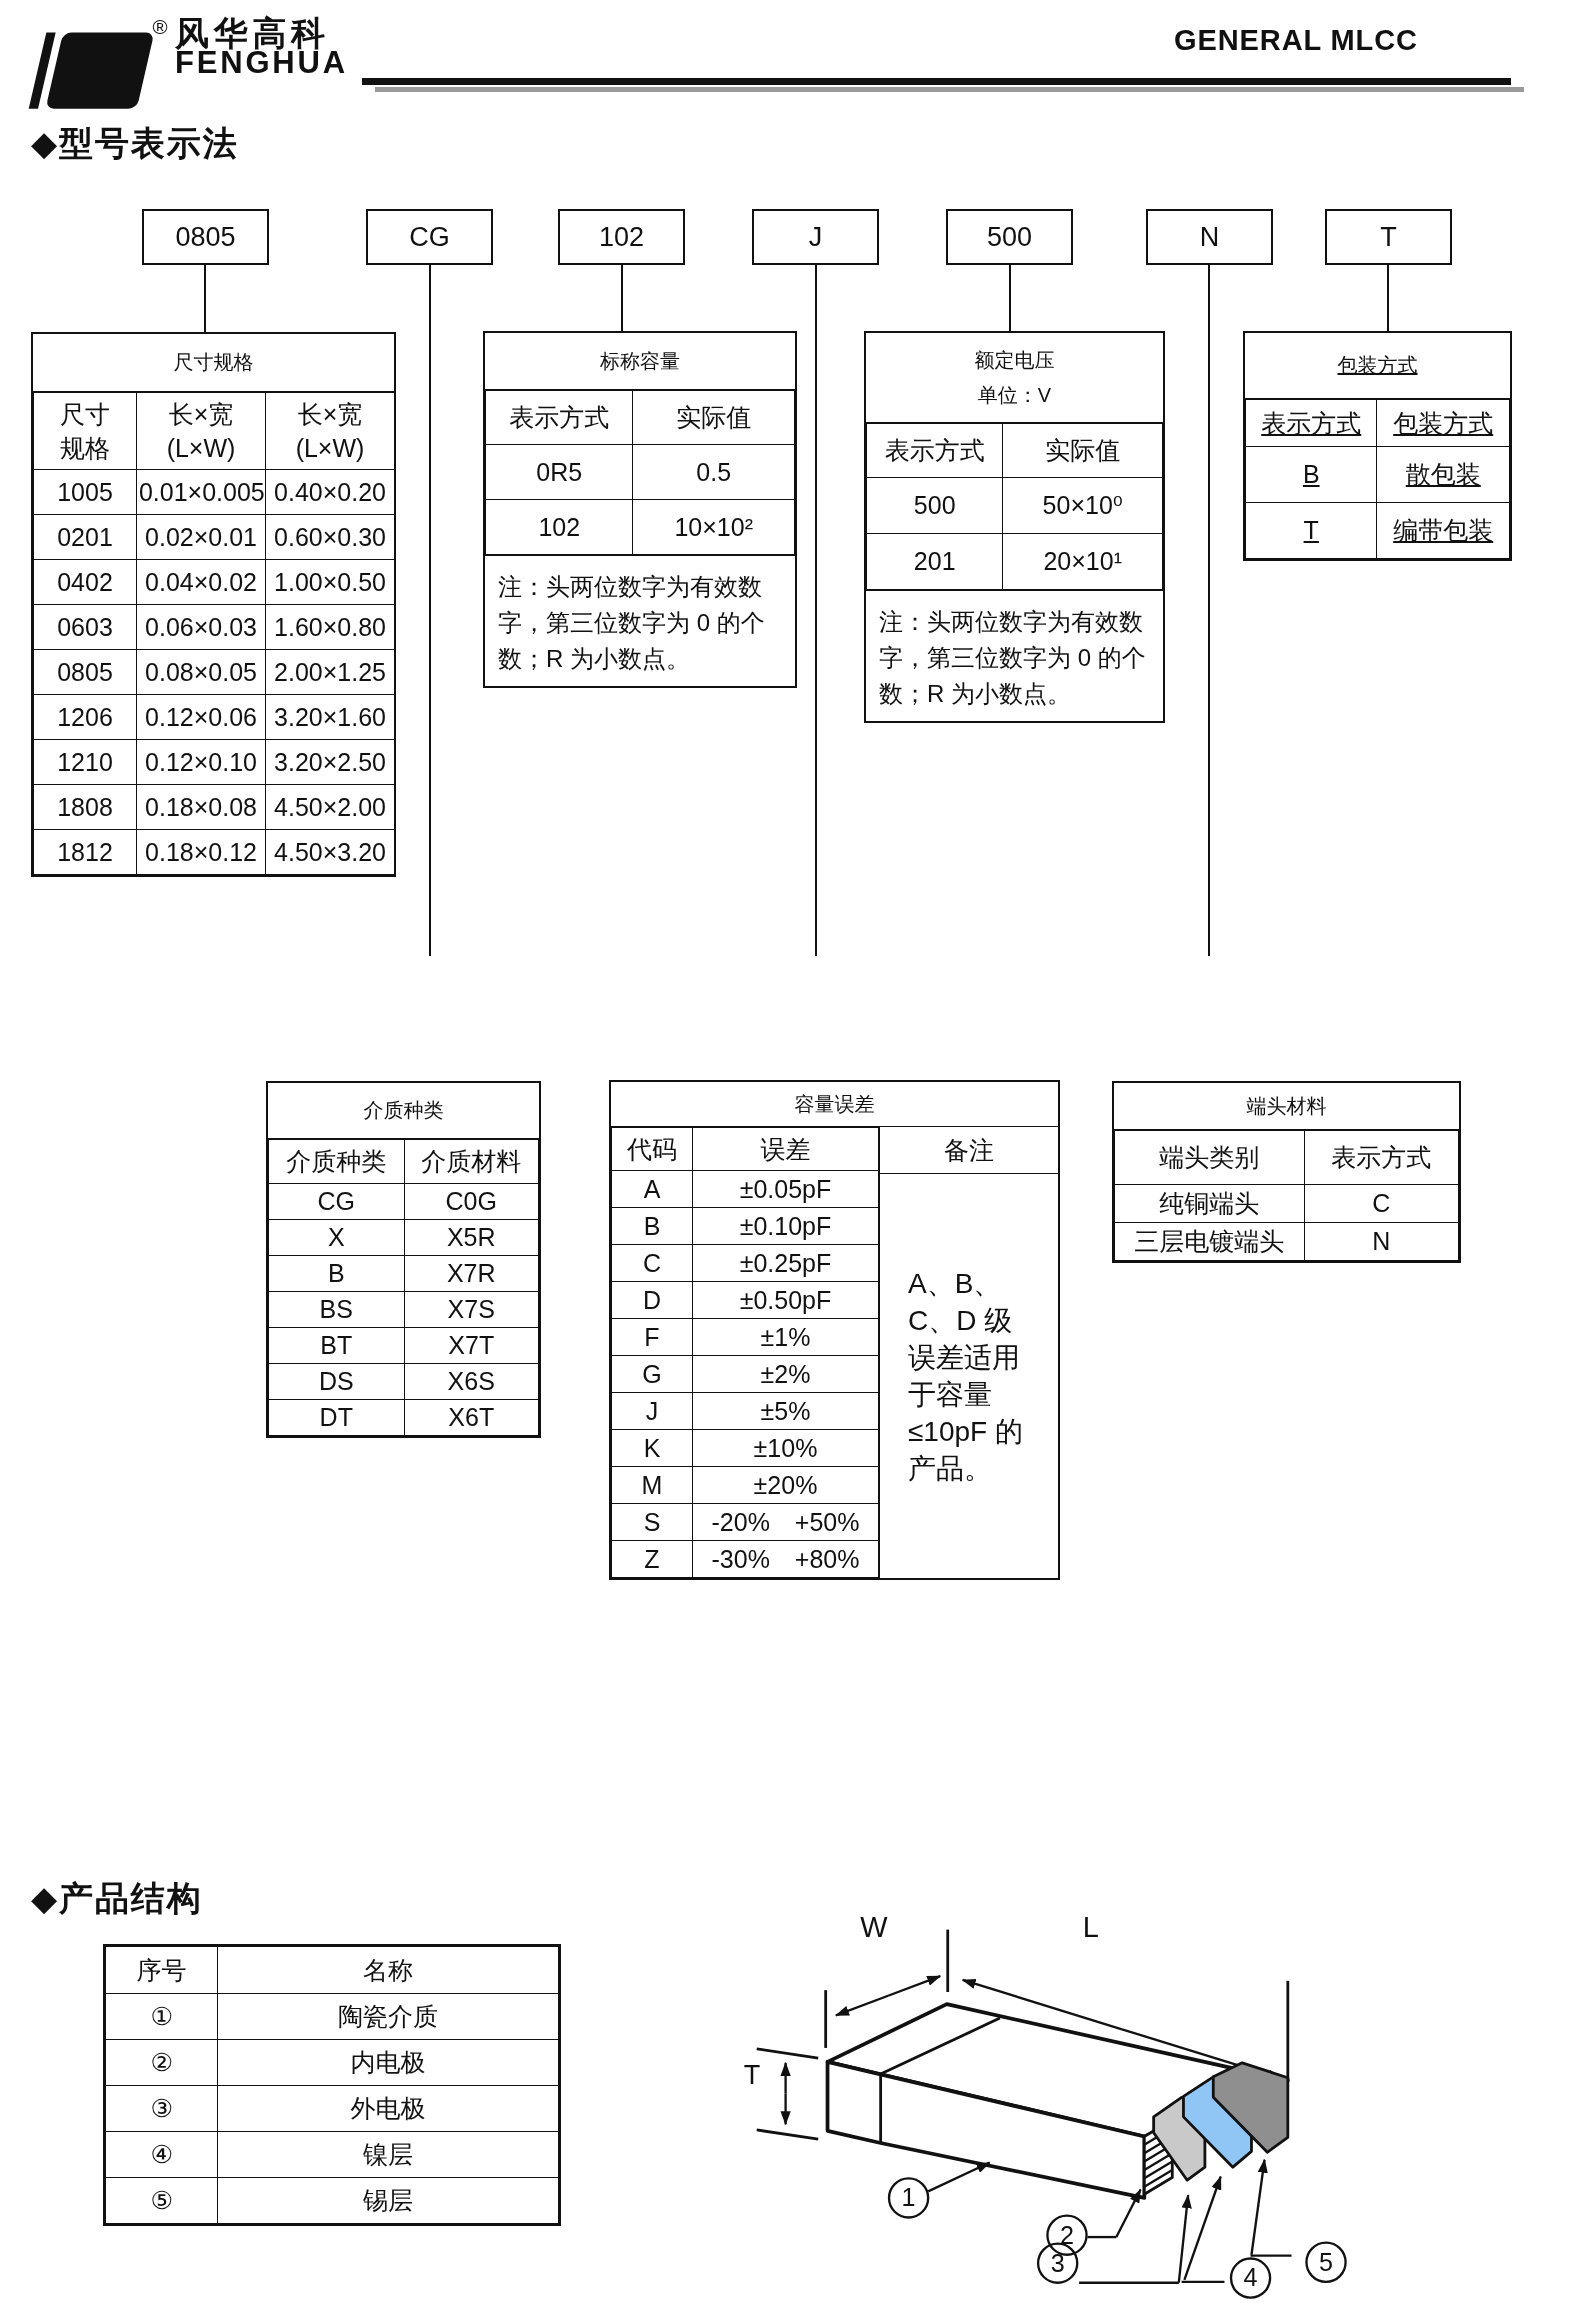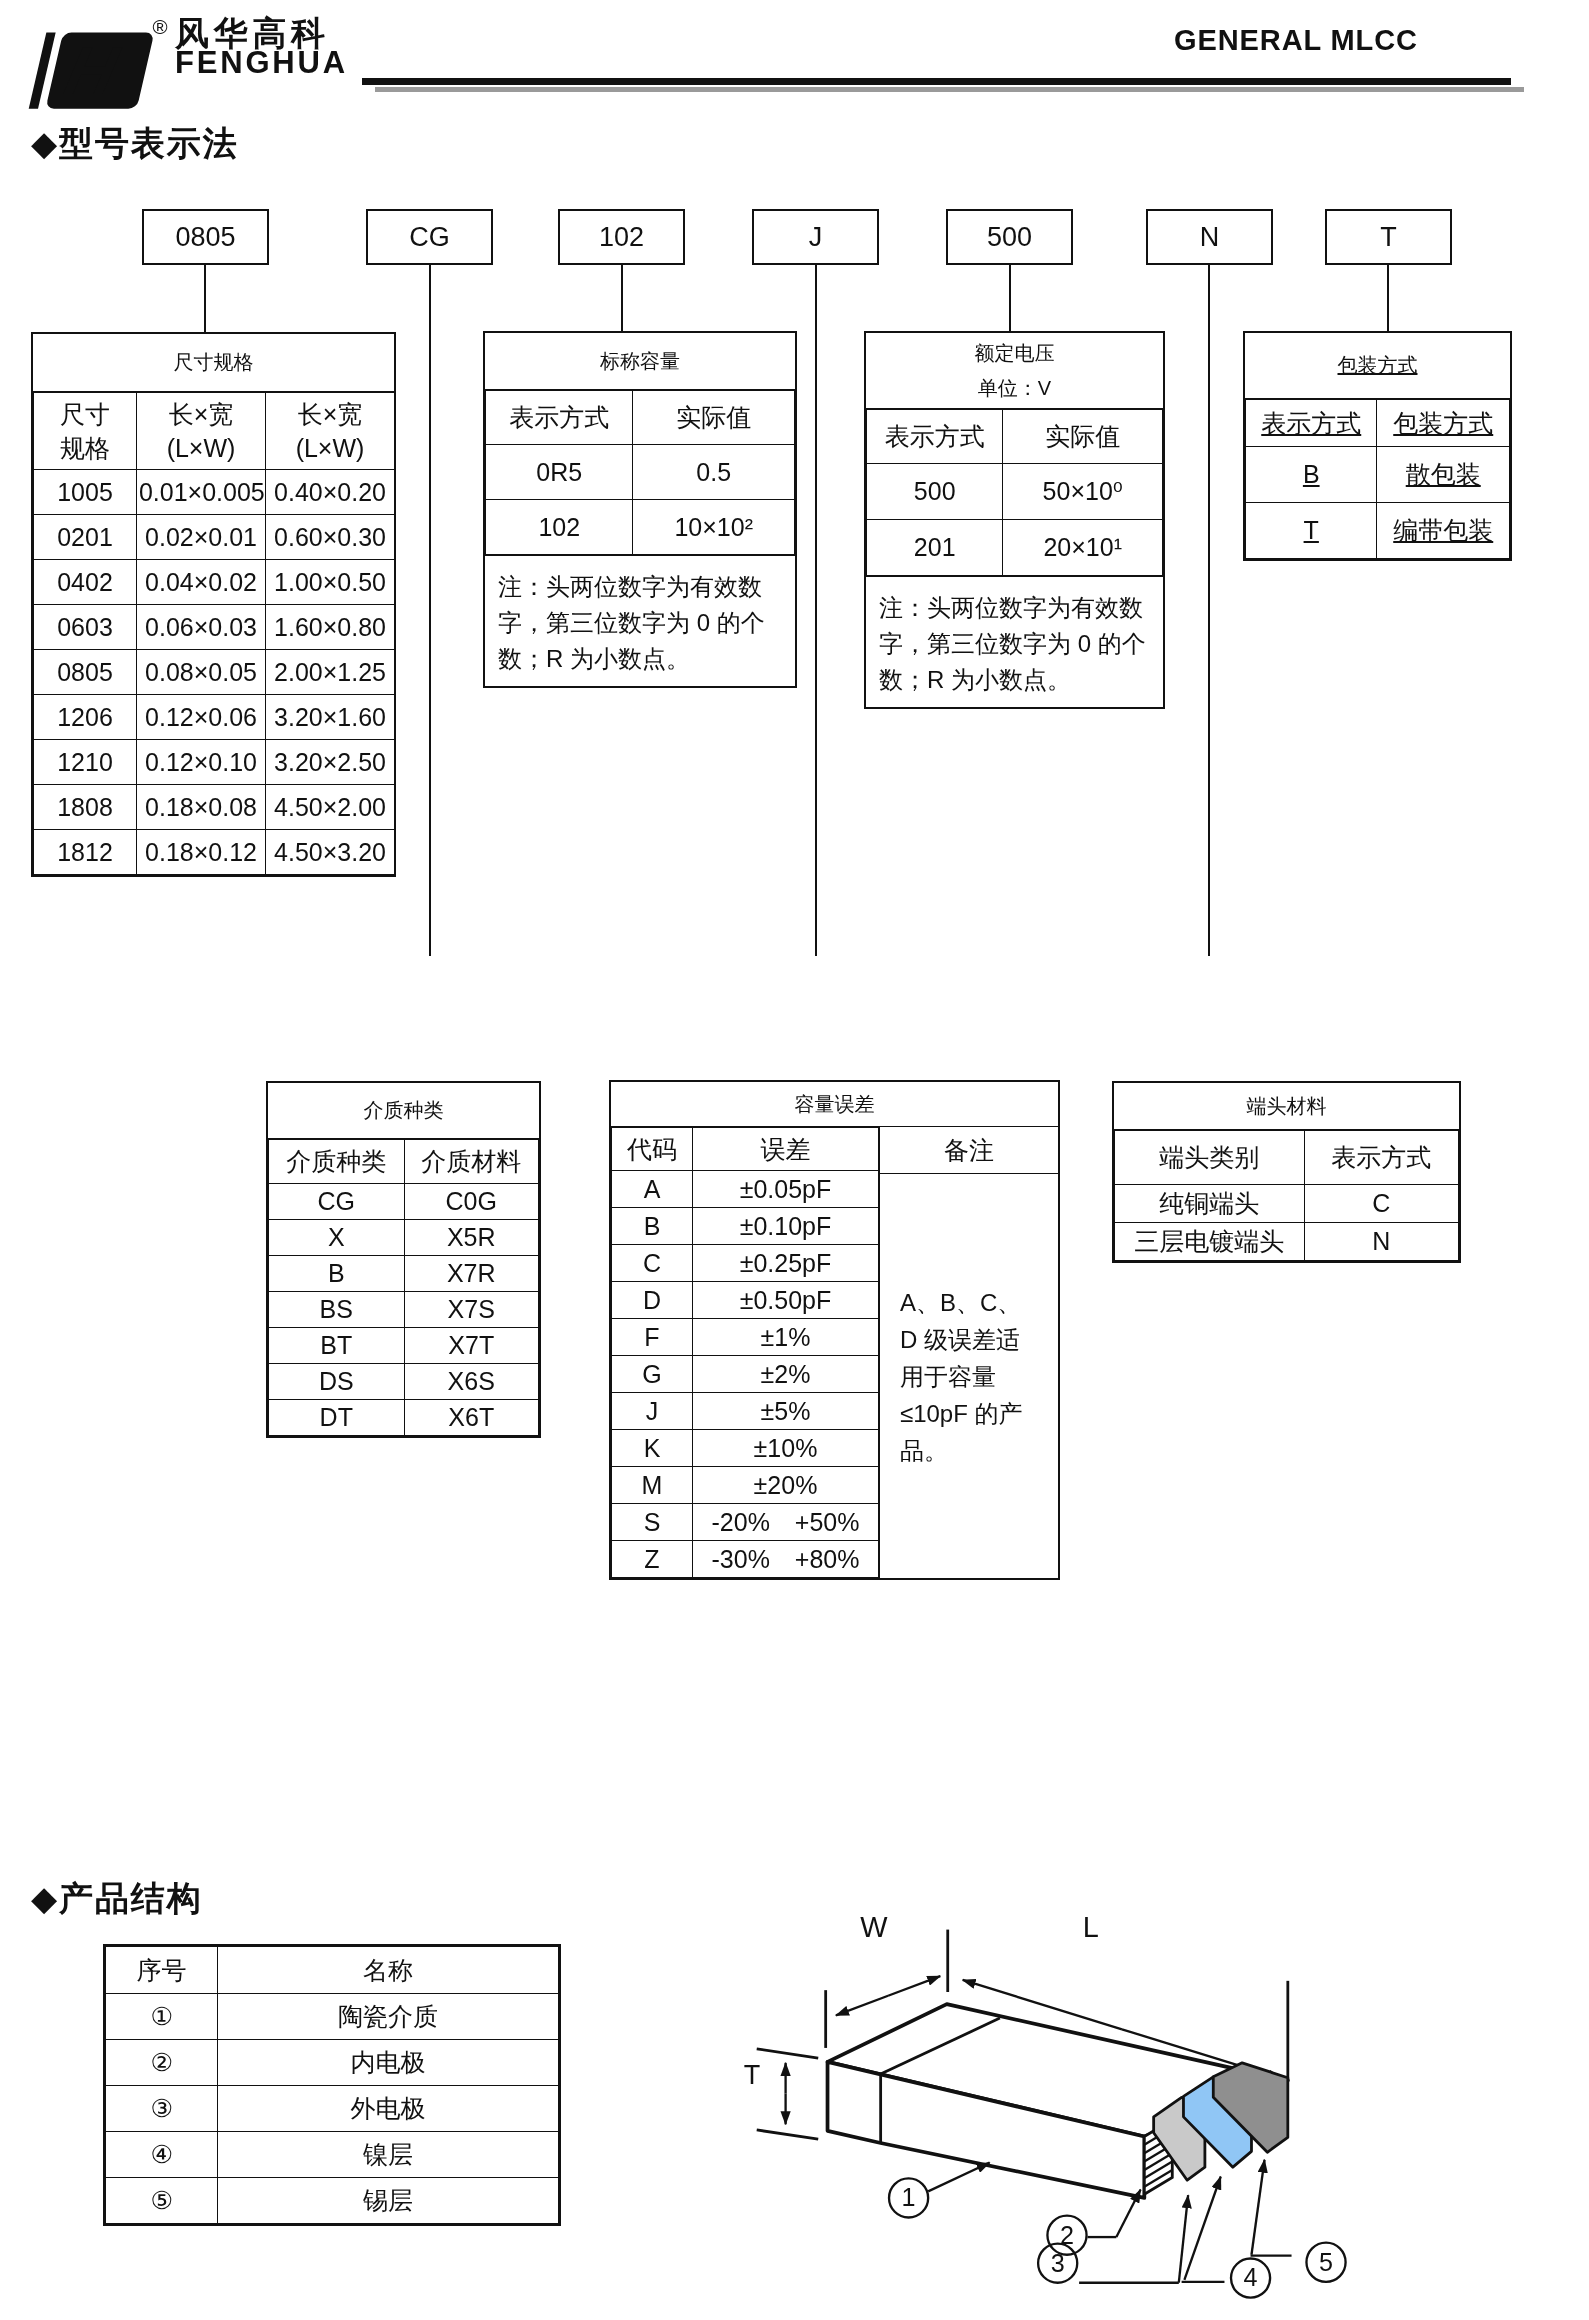--- a/index.html
+++ b/index.html
@@ -27,21 +27,21 @@
   table.grid th,table.grid td{border:1.9px solid #111;text-align:center;vertical-align:middle;
              font-size:25px;font-weight:normal;white-space:pre-wrap;padding:0 1.9px;}
   table.grid tr.hrow th{font-size:25px;}
   
   .size-tbl .tbl-title{height:58px;}
   .size-tbl tr.hrow th{height:77px;line-height:34px;}
   .size-tbl td{height:45px;}
   .cap-tbl .tbl-title{height:57px;}
   .cap-tbl tr.hrow th{height:54px;}
   .cap-tbl td{height:55px;}
-  .volt-tbl .tbl-title{height:76px;line-height:35px;}
+  .volt-tbl .tbl-title{height:90px;line-height:35px;}
   .volt-tbl tr.hrow th{height:54px;}
   .volt-tbl td{height:56px;}
   .pack-tbl .tbl-title{height:66px;}
   .pack-tbl tr.hrow th{height:47px;}
   .pack-tbl td{height:56px;}
   .diel-tbl .tbl-title{height:56px;}
   .diel-tbl tr.hrow th{height:44px;}
   .diel-tbl td{height:36px;font-size:24px;}
   .term-tbl .tbl-title{height:47px;}
   .term-tbl tr.hrow th{height:54px;font-family:Liberation Mono, monospace;}
@@ -50,21 +50,21 @@
   .struct-tbl td{height:46px;}
   .note-cell{border-top:1.9px solid #111;font-size:24px;line-height:36px;padding:13px 11.2px 9.3px 13px;text-align:left;}
   
   .tol-tbl .tbl-title{height:45px;}
   .tol-body{display:flex;align-items:stretch;}
   .tol-left table.grid{width:268px;}
   .tol-left tr.hrow th{height:43px;}
   .tol-left td{height:37px;font-size:24px;}
   .tol-remark{flex:1;border-left:1.9px solid #111;display:flex;flex-direction:column;}
   .tol-remark-head{height:47px;border-bottom:1.9px solid #111;display:flex;align-items:center;justify-content:center;font-size:25px;}
-  .tol-remark-text{flex:1;display:flex;align-items:center;padding:0 20px;font-size:24px;line-height:37px;text-align:left;}
+  .tol-remark-text{flex:1;display:flex;align-items:center;padding:0 28px;font-size:28px;line-height:37px;text-align:left;}
   svg text{font-family:"Liberation Sans","DejaVu Sans",sans-serif;fill:#111;}
 </style>
 </head>
 <body>
 
 <div id="page">
 
   <svg class="abs" style="left:24px;top:7.5px;" width="149" height="101" viewBox="0 0 160 108">
     <g transform="skewX(-13)">
       <rect x="30" y="26" width="10" height="82" fill="#111"></rect>

